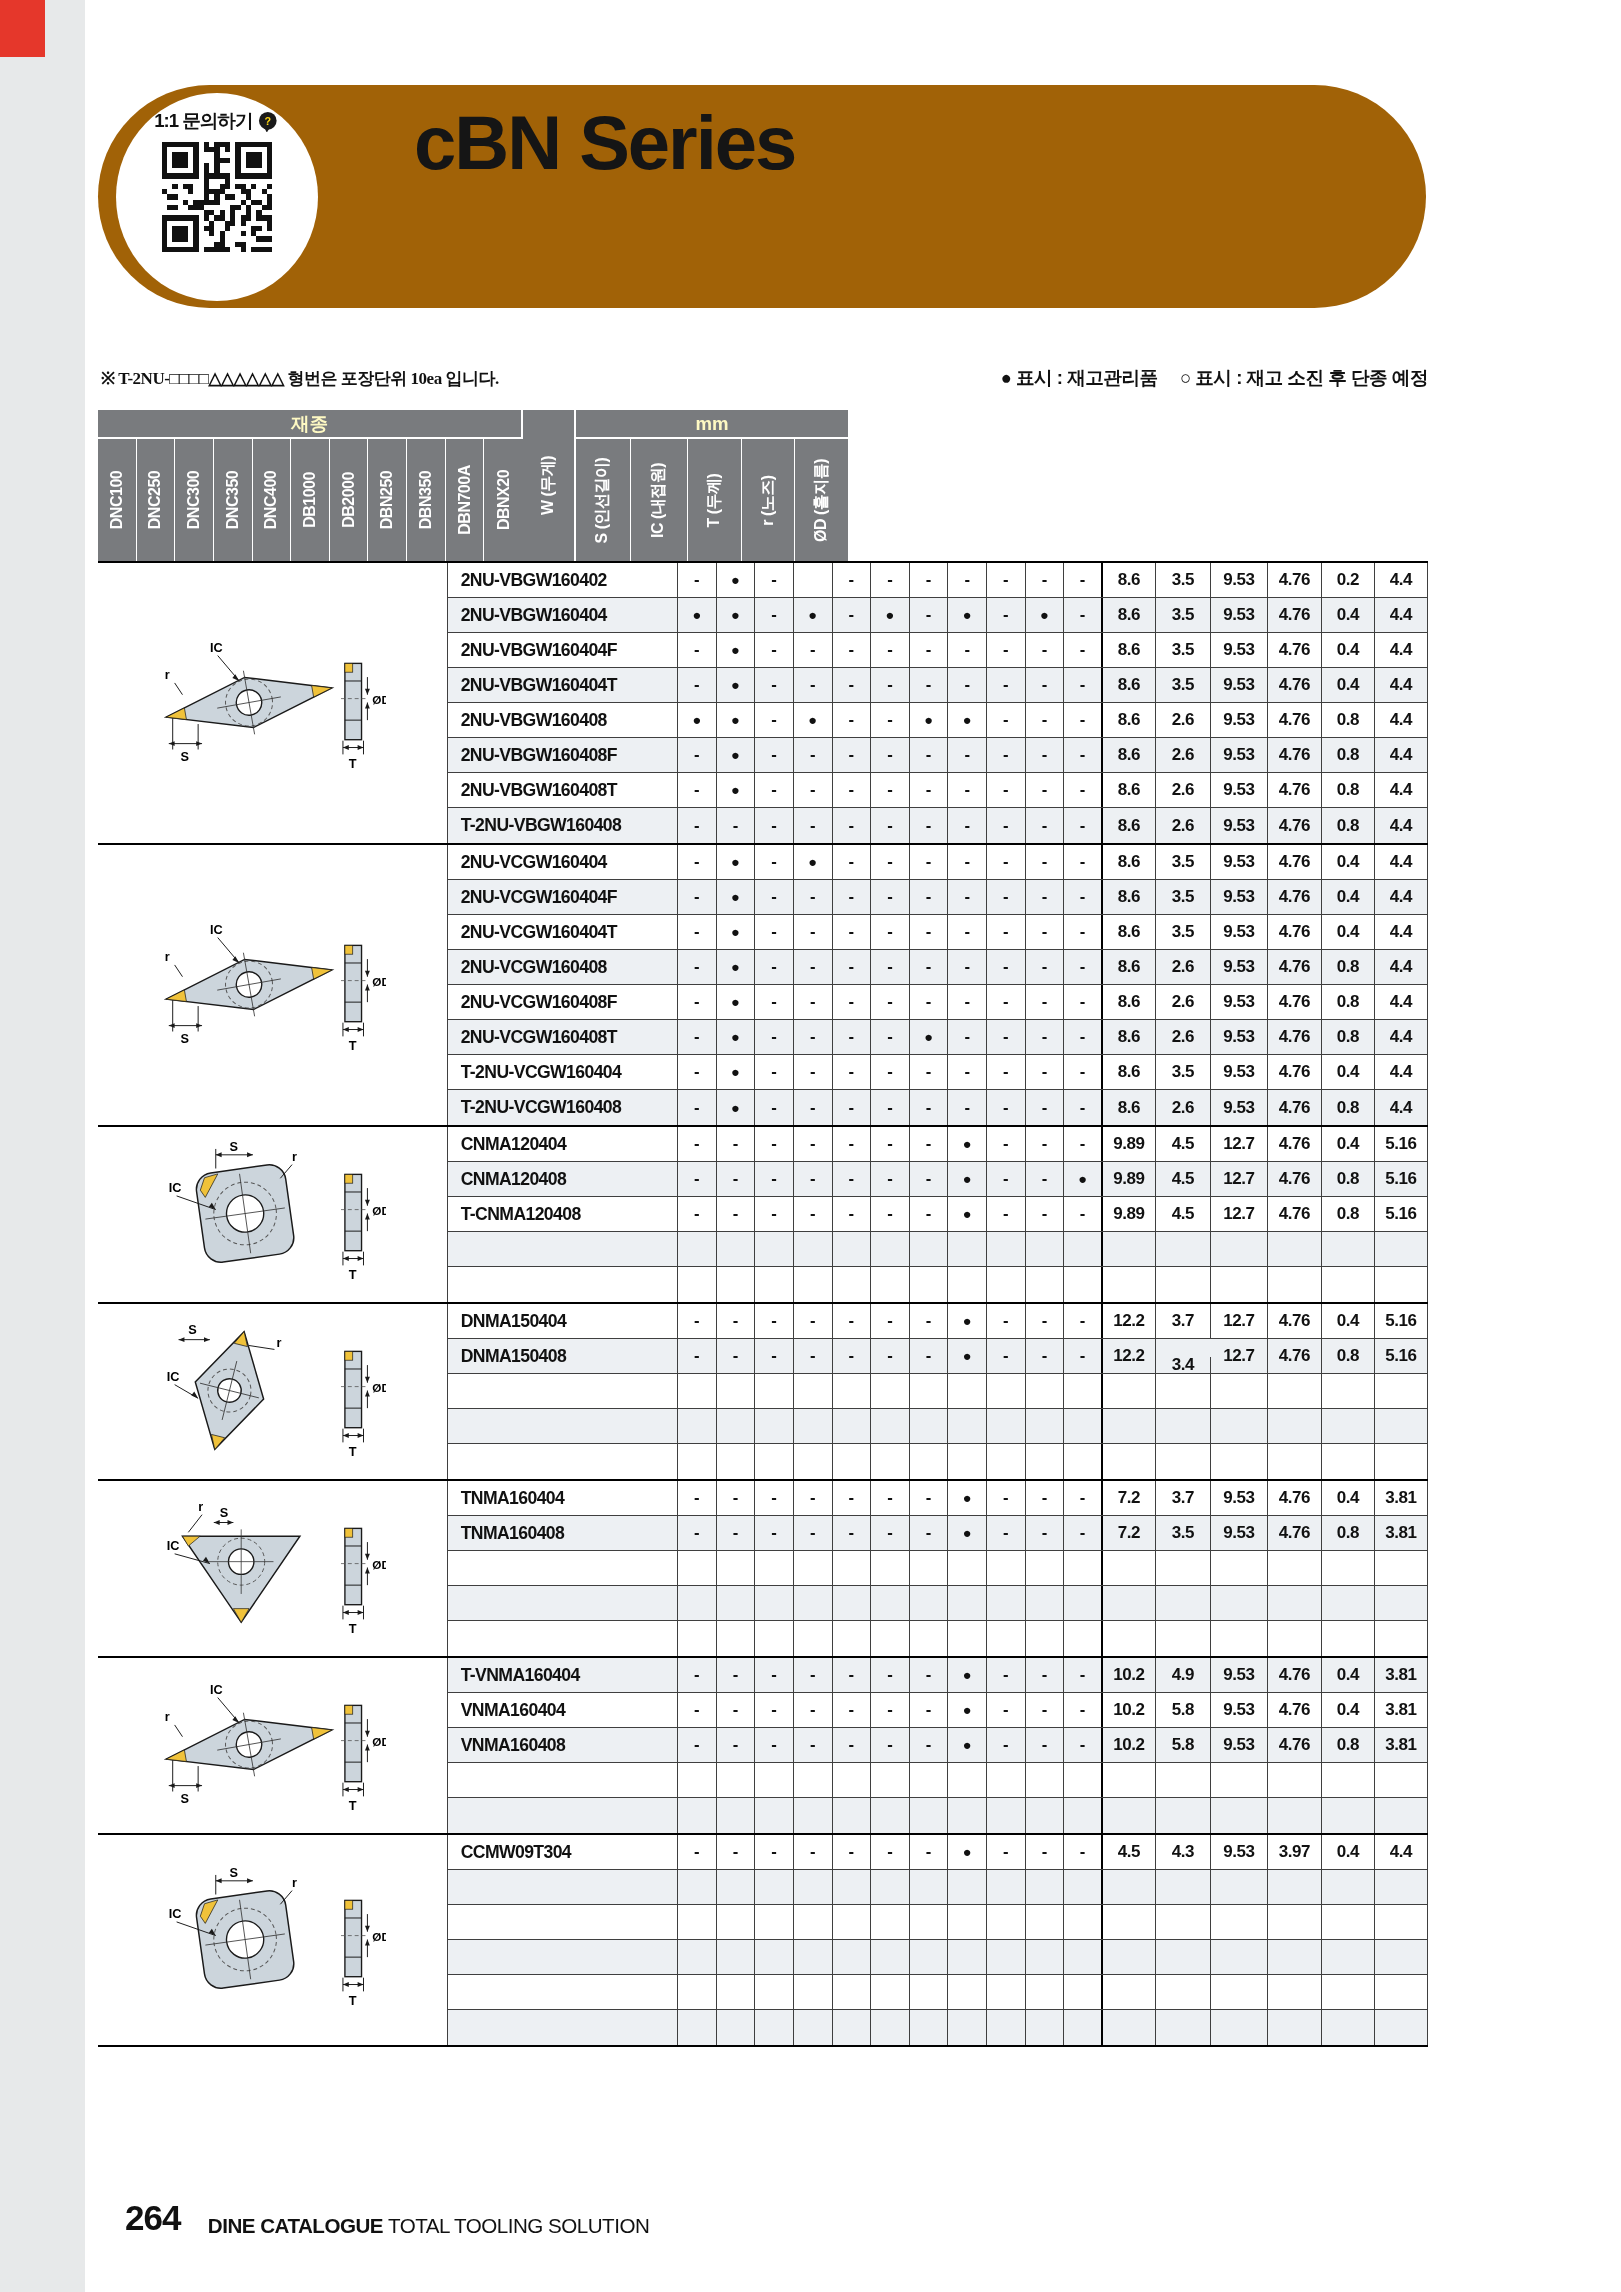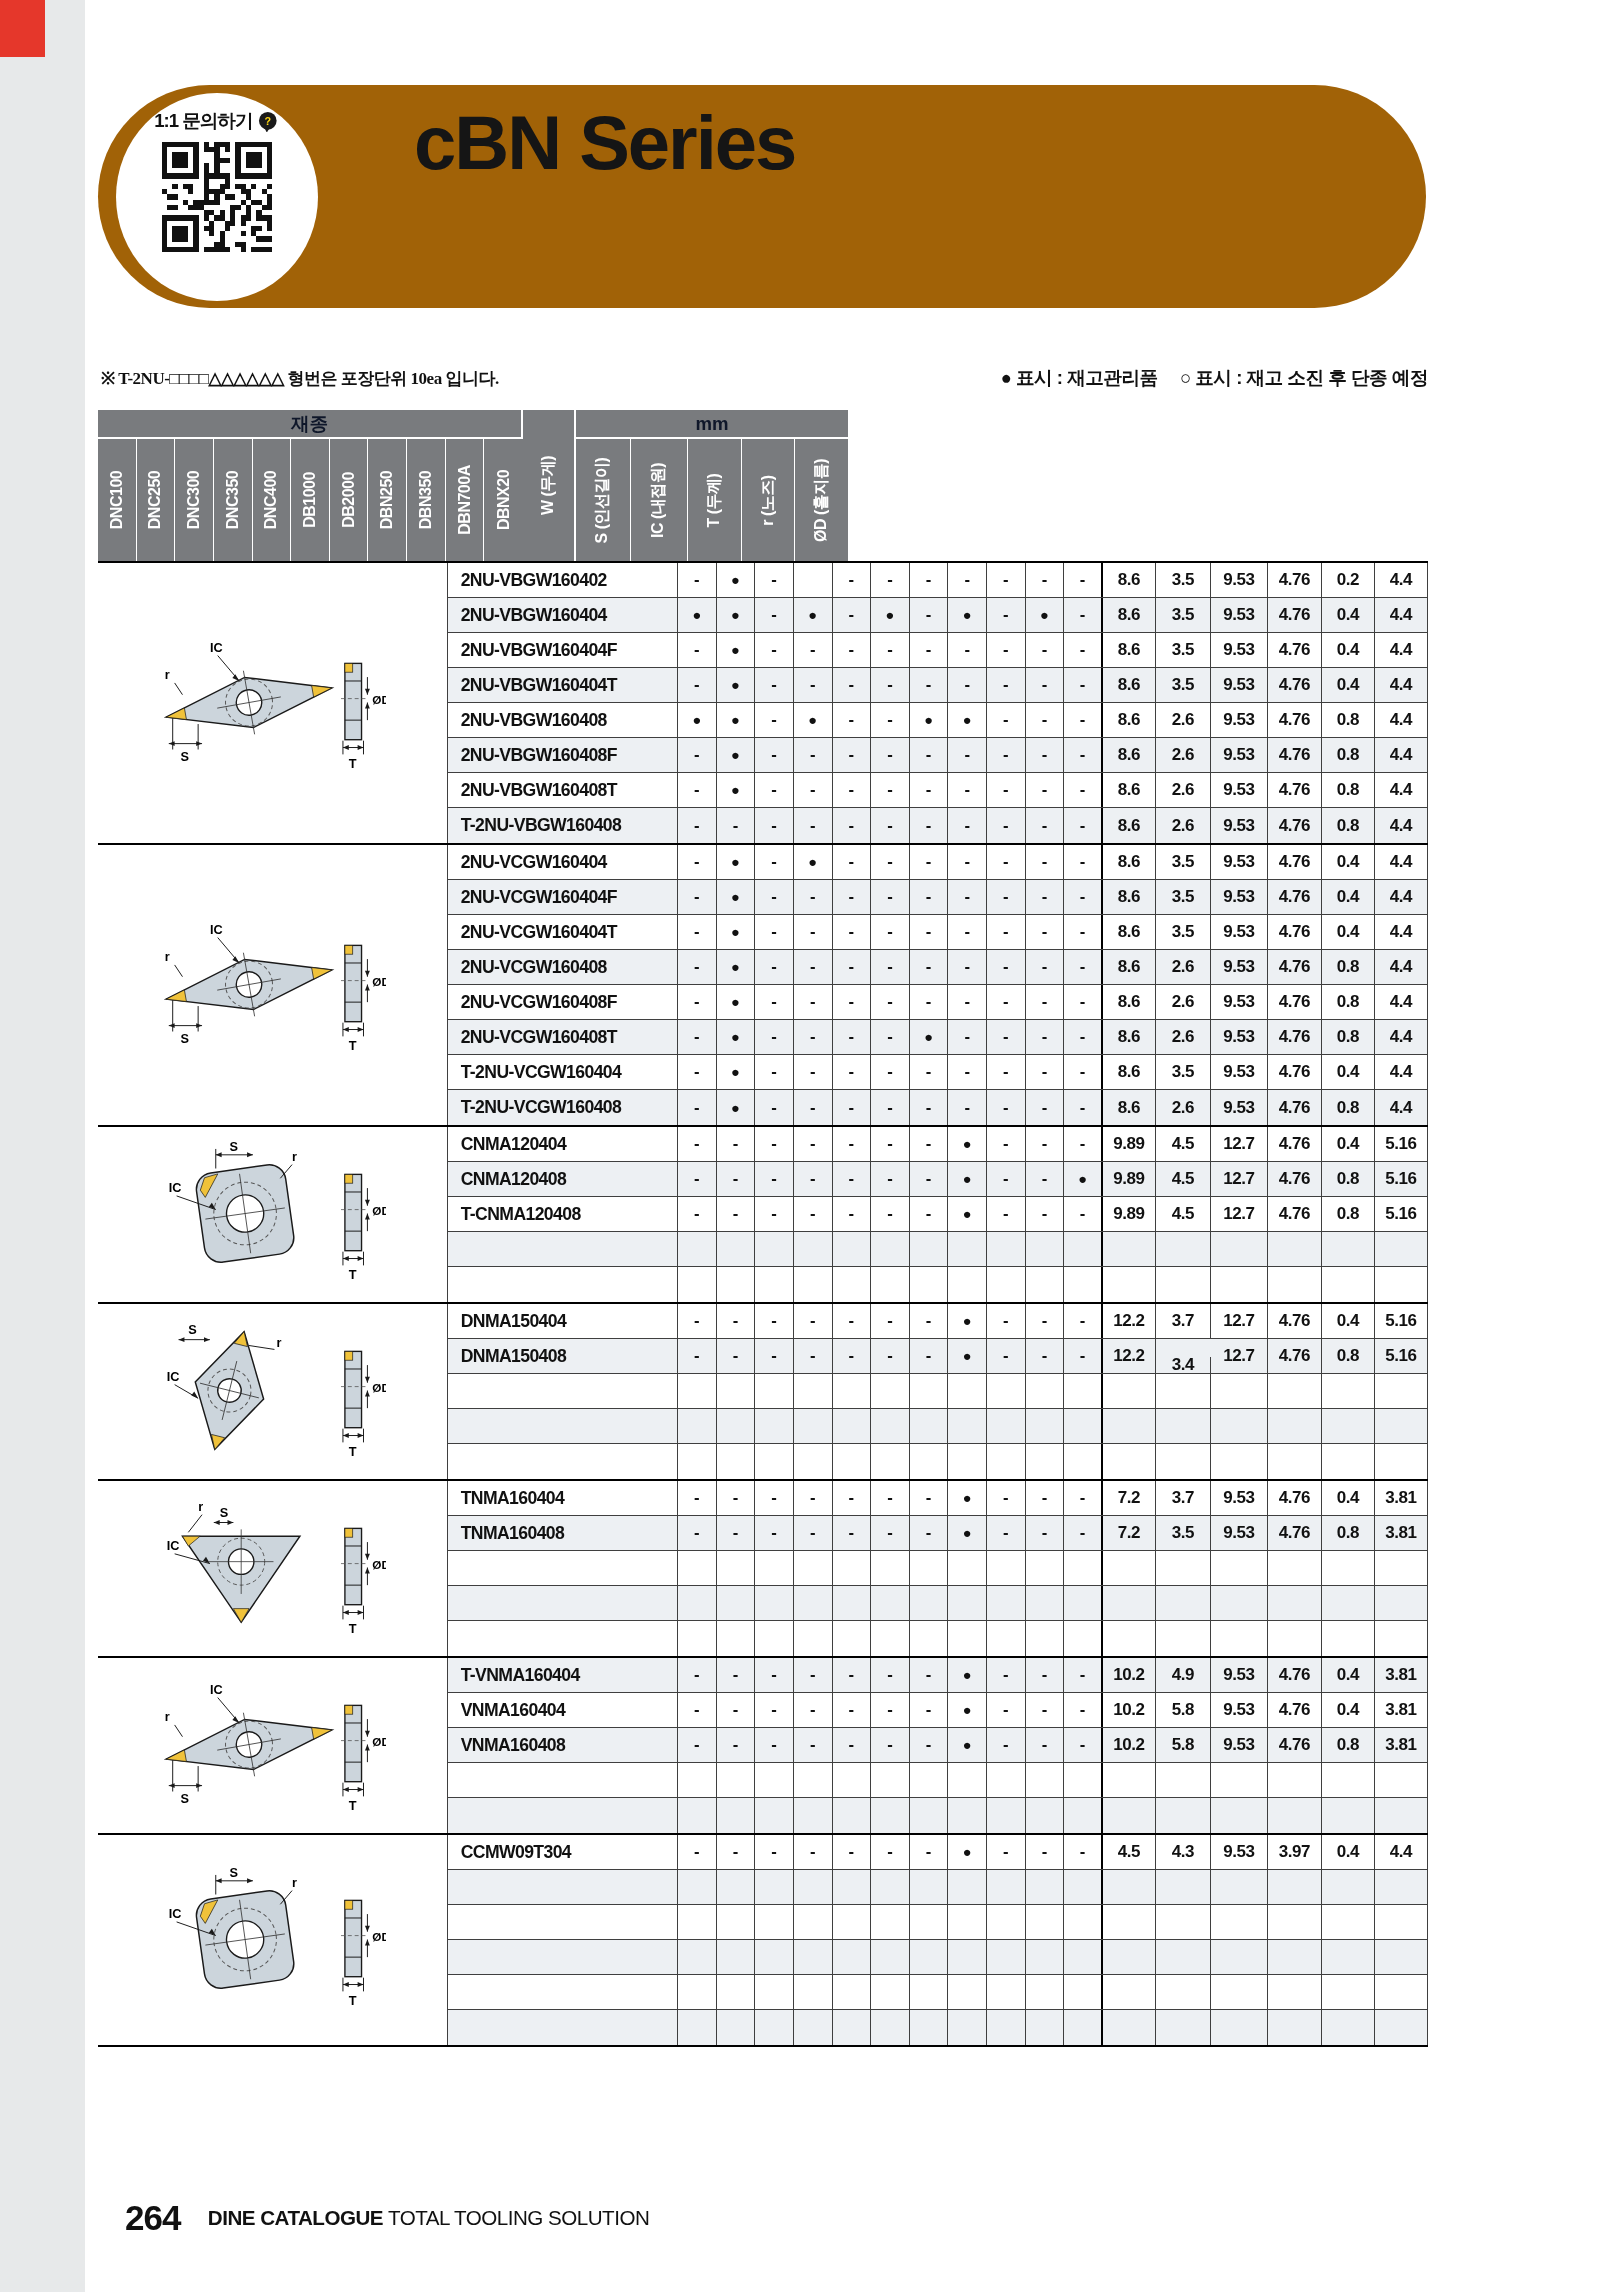--- a/index.html
+++ b/index.html
@@ -26,21 +26,21 @@
   .note-right span{margin-left:17.6px;}
 
   
   .tbl{position:absolute;left:98px;top:410px;width:1330px;background:#fff;}
   .thead{display:flex;height:151px;border-bottom:2.9px solid #000;}
   .th{box-sizing:border-box;background:#797b7e;color:#fff;display:flex;align-items:center;justify-content:center;border-right:2px solid #fff;}
   .th-shape{width:350px;font-size:20.6px;font-weight:800;}
   .th-model{width:230px;background:#3d3e40;font-size:20.6px;font-weight:800;}
   .th-block{box-sizing:border-box;display:flex;flex-direction:column;border-right:2px solid #fff;}
   .th-grades{width:425px;}
-  .band{box-sizing:border-box;height:29px;background:#797b7e;color:#0f172a;font-size:18.6px;font-weight:800;display:flex;align-items:center;justify-content:center;border-bottom:2px solid #fff;}
+  .band{box-sizing:border-box;height:29px;background:#797b7e;color:#fef9c3;font-size:18.6px;font-weight:800;display:flex;align-items:center;justify-content:center;border-bottom:2px solid #fff;}
   .subcols{flex:1;display:flex;}
   .subcol{box-sizing:border-box;background:#797b7e;display:flex;align-items:center;justify-content:center;border-right:1.5px solid #fff;}
   .subcol:last-child{border-right:none;}
   .rotlab{transform:rotate(-90deg);white-space:nowrap;color:#fff;font-size:16px;font-weight:800;letter-spacing:-0.5px;}
   .th-w{width:53px;}
   .th-mm{width:272px;border-right:none;justify-content:center;}
   .gcol{width:calc(425px / 11);}
 
   .grp{display:flex;border-bottom:2.9px solid #000;}
   .shape-cell{box-sizing:border-box;width:350px;background:#fff;border-right:1px solid #3f3f3f;display:flex;align-items:center;justify-content:center;}
@@ -50,21 +50,21 @@
   .row.shade{background:#edf0f3;}
   .cell{box-sizing:border-box;border-right:1px solid #3f3f3f;display:flex;align-items:center;justify-content:center;font-weight:700;}
   .cell:last-child{border-right:1px solid #3f3f3f;}
   .c-model{width:230px;justify-content:flex-start;padding-left:12.7px;font-size:17.6px;font-weight:800;letter-spacing:-0.6px;}
   .c-grade{width:calc(425px / 11);font-size:16.7px;}
   .c-grade.heavy-right{border-right:2px solid #000;}
   .c-dim{font-size:17px;font-weight:800;letter-spacing:-0.5px;}
   .dot{font-size:14.7px;}
 
   
-  .footer{position:absolute;left:125px;top:2198px;display:flex;align-items:center;gap:27.4px;}
+  .footer{position:absolute;left:125px;top:2198px;display:flex;align-items:flex-end;gap:27.4px;}
   .page-num{font-size:35px;font-weight:900;letter-spacing:-1px;}
   .footer-text{font-size:20.6px;letter-spacing:-0.5px;}
   .footer-text b{font-weight:800;}
 
   svg text{font-family:"Liberation Sans","DejaVu Sans",sans-serif;}
 </style>
 </head>
 <body>
 
 <div class="side-strip"></div>

